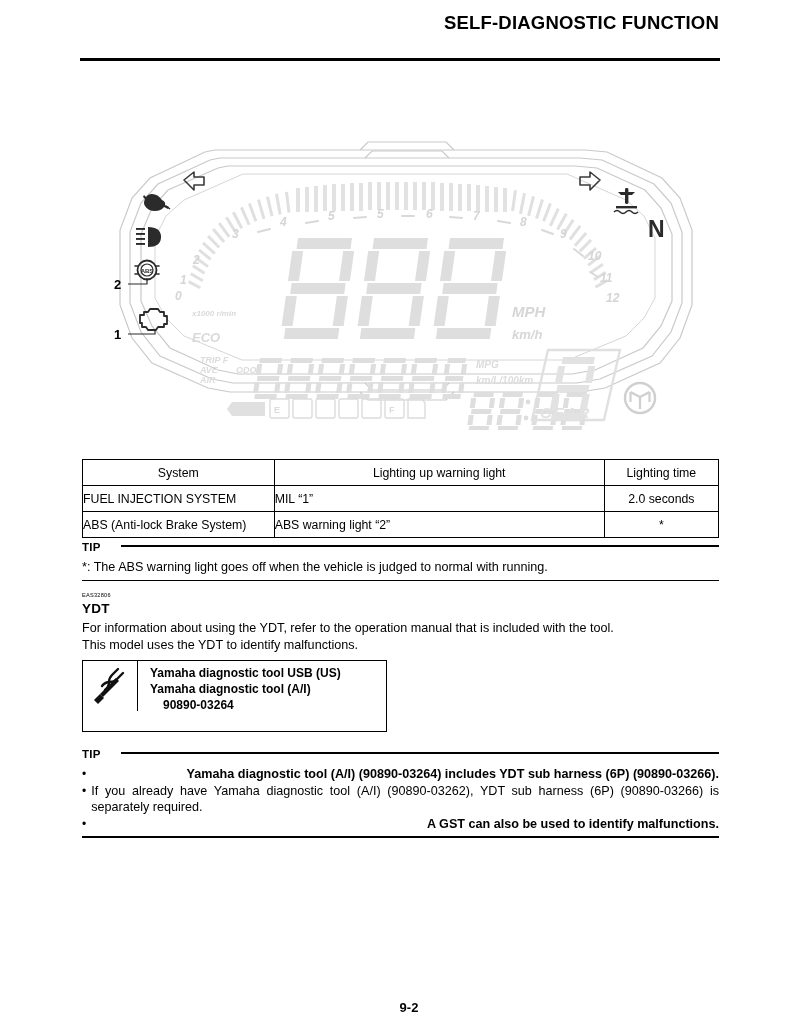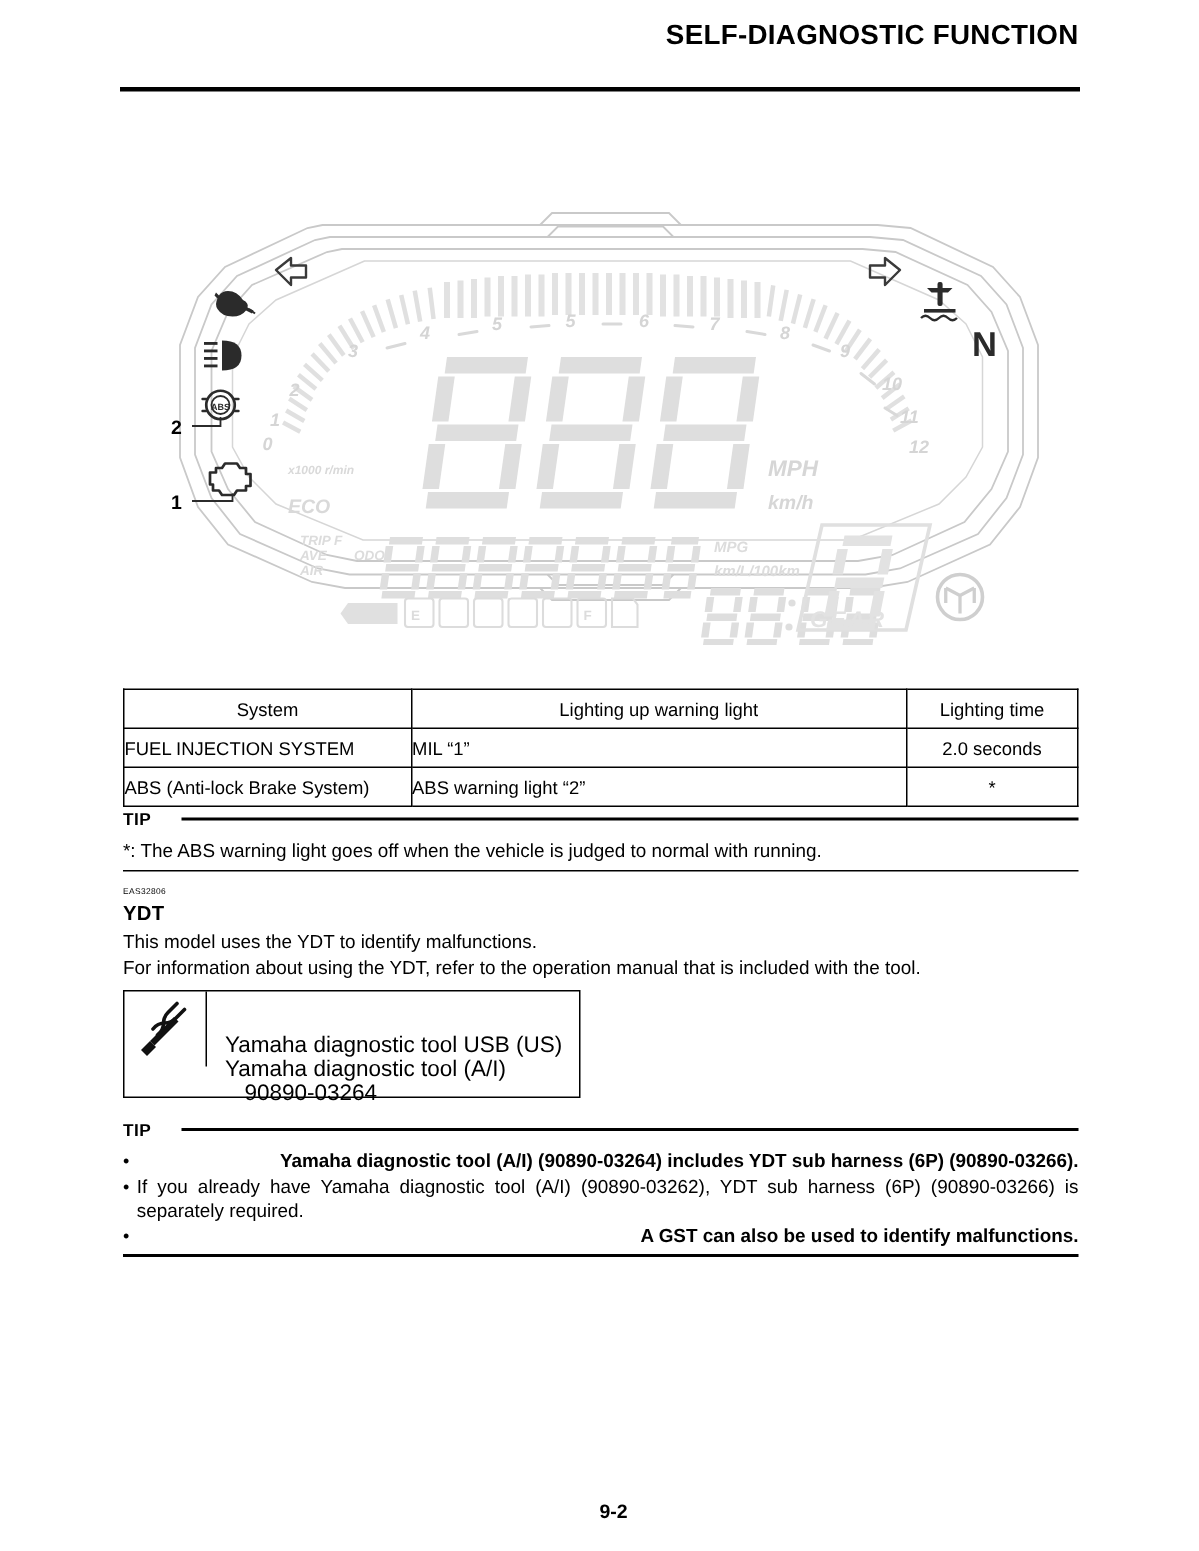--- a/index.html
+++ b/index.html
@@ -164,24 +164,23 @@
     display: flex;
     align-items: center;
     justify-content: center;
     flex: 0 0 55px;
     align-self: flex-start;
     height: 50px;
   }
   .tool-text {
     flex: 1;
     padding: 4px 0 0 12px;
-    font-size: 15px;
-    font-weight: normal;
+    font-size: 12px;
+    font-weight: bold;
     line-height: 16px;
-    margin-top: 24px;
   }
   .tool-num { padding-left: 13px; }
 
   
   .footer-page {
     position: absolute;
     left: 0;
     right: 0;
     top: 1000px;
     text-align: center;
@@ -661,22 +660,22 @@
       <span class="tip-label">TIP</span>
       <span class="tip-head-line"></span>
     </div>
     <div class="tip-body">*: The ABS warning light goes off when the vehicle is judged to normal with running.</div>
     <div class="tip-bottom-line"></div>
   </div>
 
   <div class="eas-code">EAS32806</div>
   <div class="ydt-heading">YDT</div>
   <div class="ydt-lines">
+    <div>For information about using the YDT, refer to the operation manual that is included with the tool.</div>
     <div>This model uses the YDT to identify malfunctions.</div>
-    <div>For information about using the YDT, refer to the operation manual that is included with the tool.</div>
   </div>
 
   <div class="tool-box">
     <div class="tool-icon-cell">
       <svg width="40" height="38" viewBox="0 0 40 38" xmlns="http://www.w3.org/2000/svg">
 
         <g fill="#111">
           <path d="M4 33 L10 27 L14 31 L8 37 Z"></path>
           <path d="M10 27 L26 11 L29 14 L13 30 Z"></path>
         </g>

